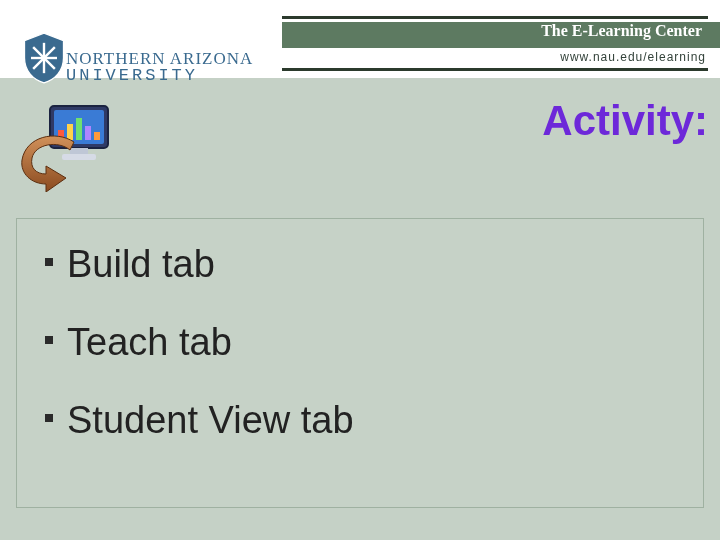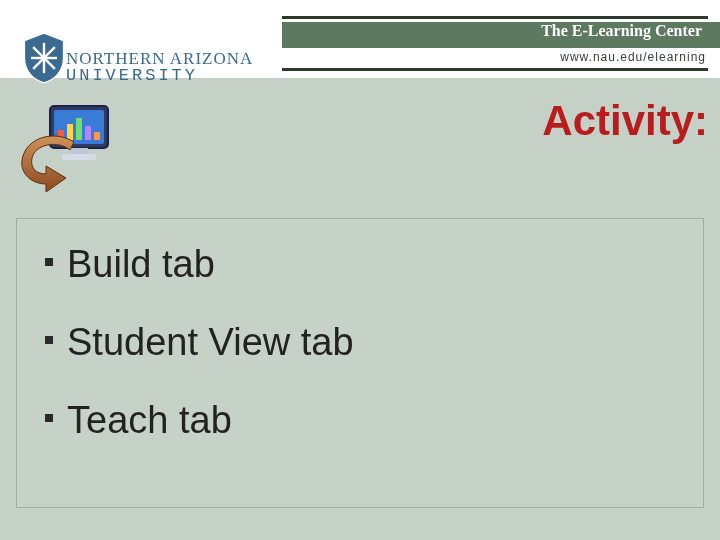--- a/index.html
+++ b/index.html
@@ -88,21 +88,21 @@
     position: absolute;
     left: 0; right: 0;
     top: 98px;
     height: 110px;
   }
   .title-text {
     position: absolute;
     right: 12px;
     top: 0;
     text-align: right;
-    color: #b91c1c;
+    color: #6d28d9;
     font-family: Verdana, Geneva, sans-serif;
     font-weight: bold;
     font-size: 42px;
     line-height: 1.08;
   }
   .title-icon {
     position: absolute;
     left: 20px;
     top: 4px;
     width: 92px;
@@ -200,16 +200,16 @@
     </svg>
   </div>
   <div class="title-text">
     <div>Activity:</div>
   </div>
 </div>
 
 <div class="content-box">
   <ul class="bullets">
     <li><span>Build tab</span></li>
+    <li><span>Teach tab</span></li>
     <li><span>Student View tab</span></li>
-    <li><span>Teach tab</span></li>
   </ul>
 </div>
 
 </body></html>

